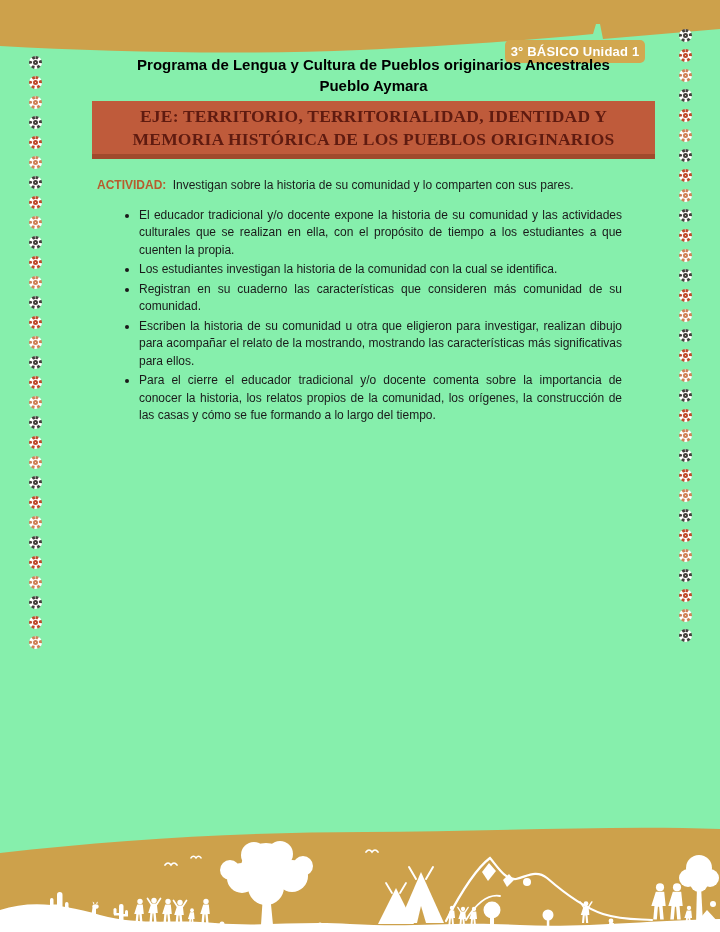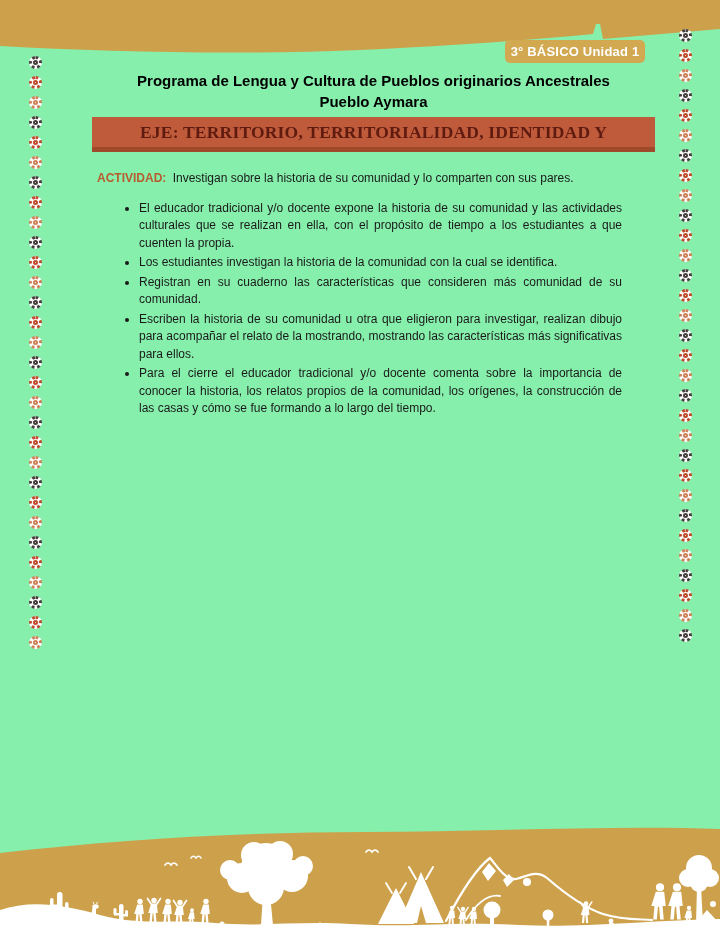--- a/index.html
+++ b/index.html
@@ -23,21 +23,21 @@
   
   .ornament{position:absolute;display:flex;flex-direction:column;gap:7px}
   .ornament.left{left:29px;top:56px}
   .ornament.right{left:679px;top:29px}
   .rosette{width:13px;height:13px;border-radius:50%;border:3px dotted var(--c);
            background:#fff;position:relative;display:block}
   .rosette::before{content:"";position:absolute;inset:1px;border:2.5px solid var(--c);border-radius:50%}
   .rosette::after{content:"";position:absolute;inset:5.5px;background:var(--c);border-radius:50%}
 
   
-  .content{position:absolute;left:92px;top:70px;width:563px}
+  .content{position:absolute;left:92px;top:54px;width:563px}
   .title{font-size:15px;font-weight:bold;line-height:21px;text-align:center;color:#000}
   .banner{margin-top:5px;background:var(--banner-bg);border-bottom:5px solid var(--banner-border);
           color:var(--banner-text);font-family:"Liberation Serif",serif;font-weight:bold;
           font-size:17.5px;line-height:23px;text-align:center;padding:4px 8px 3px;letter-spacing:.2px}
   .activity{margin:18px 5px 12px;font-size:12px;line-height:17.5px}
   .activity .label{color:var(--accent);font-weight:bold;margin-right:3px}
   .examples-label{margin:16px 5px 0;font-size:12px;font-weight:bold}
   ul.examples{margin:3px 0 0;padding-left:47px;padding-right:33px;list-style:disc;
               font-size:12px;line-height:17.5px;text-align:justify}
   ul.examples li{margin-bottom:2px}
@@ -124,20 +124,21 @@
     </div>
 
   <main class="content">
     <h1 class="title">
       <span>Programa de Lengua y Cultura de Pueblos originarios Ancestrales</span><br>
       <span>Pueblo Aymara</span>
     </h1>
 
     <div class="banner">
       <div>EJE: TERRITORIO, TERRITORIALIDAD, IDENTIDAD Y</div>
+      <div>MEMORIA HISTÓRICA DE LOS PUEBLOS ORIGINARIOS</div>
     </div>
 
     <p class="activity">
       <span class="label">ACTIVIDAD:</span>
       <span>Investigan sobre la historia de su comunidad y lo comparten con sus pares.</span>
     </p>
 
 
     <ul class="examples">
       <li>El educador tradicional y/o docente expone la historia de su comunidad y las actividades culturales que se realizan en ella, con el propósito de tiempo a los estudiantes a que cuenten la propia.</li>

